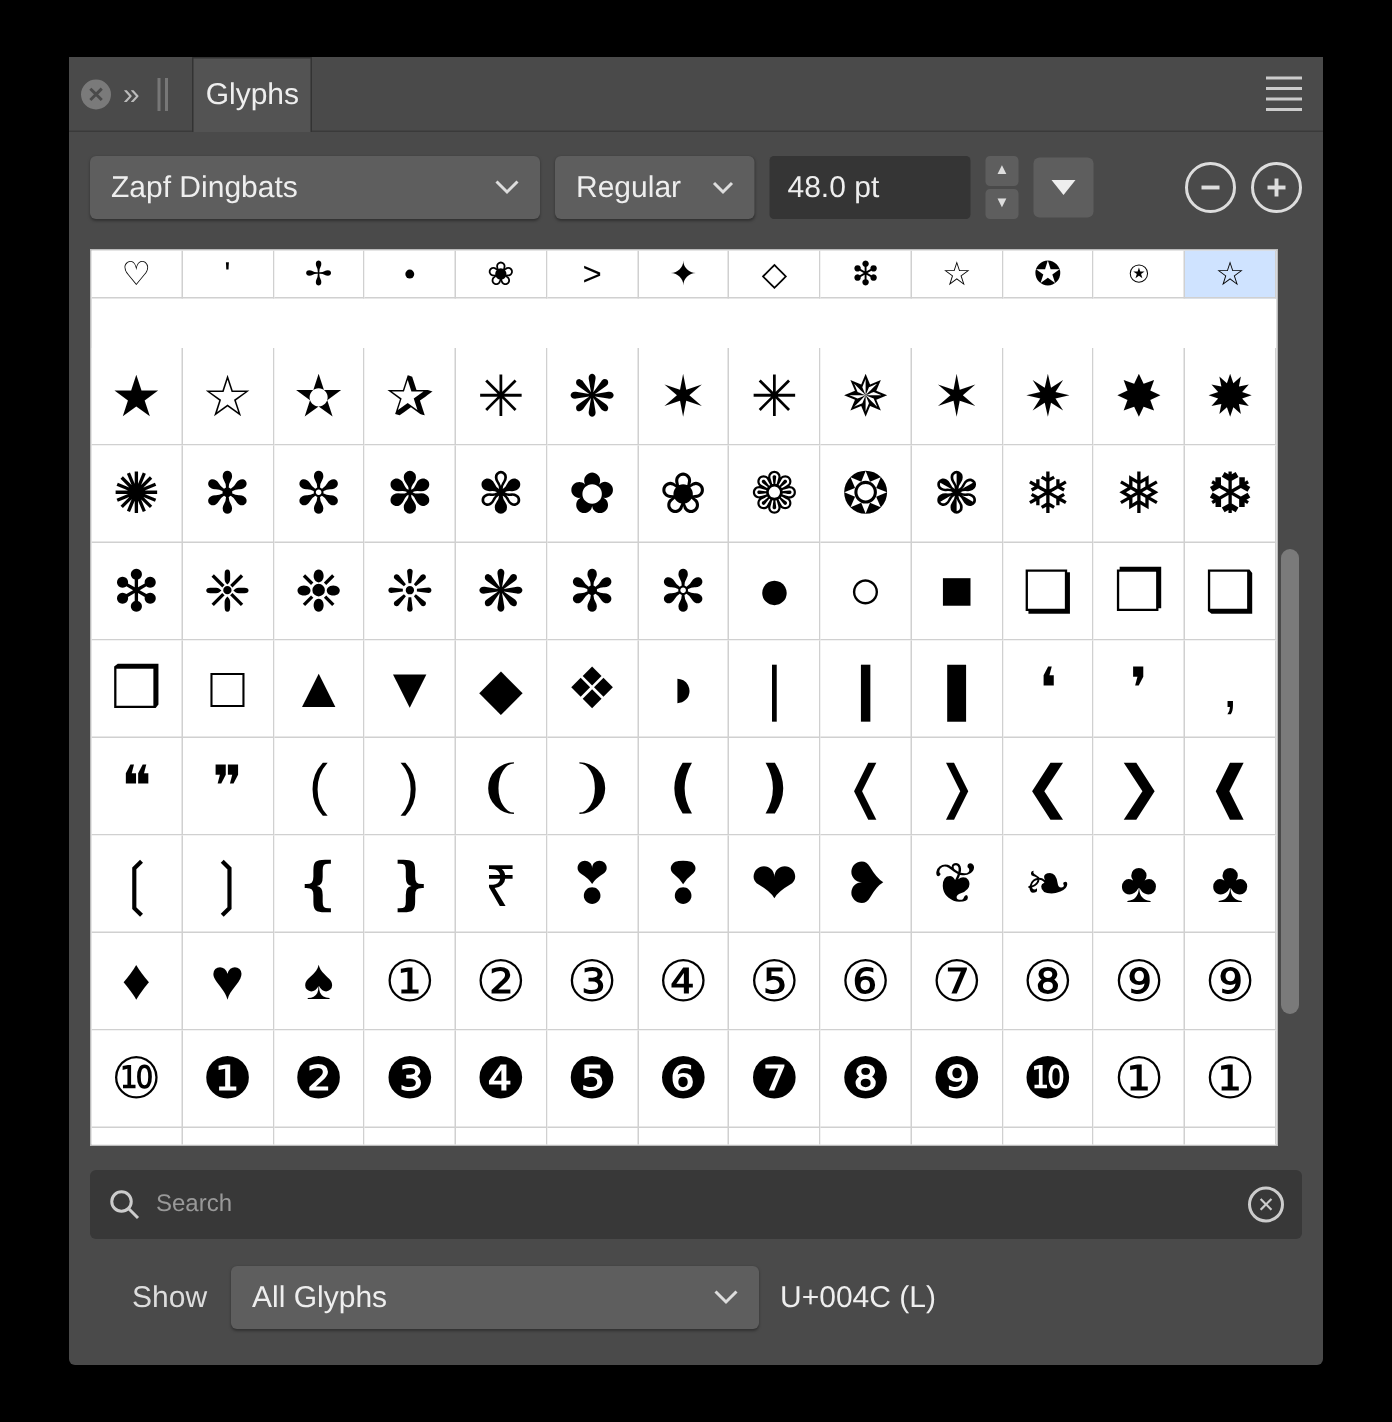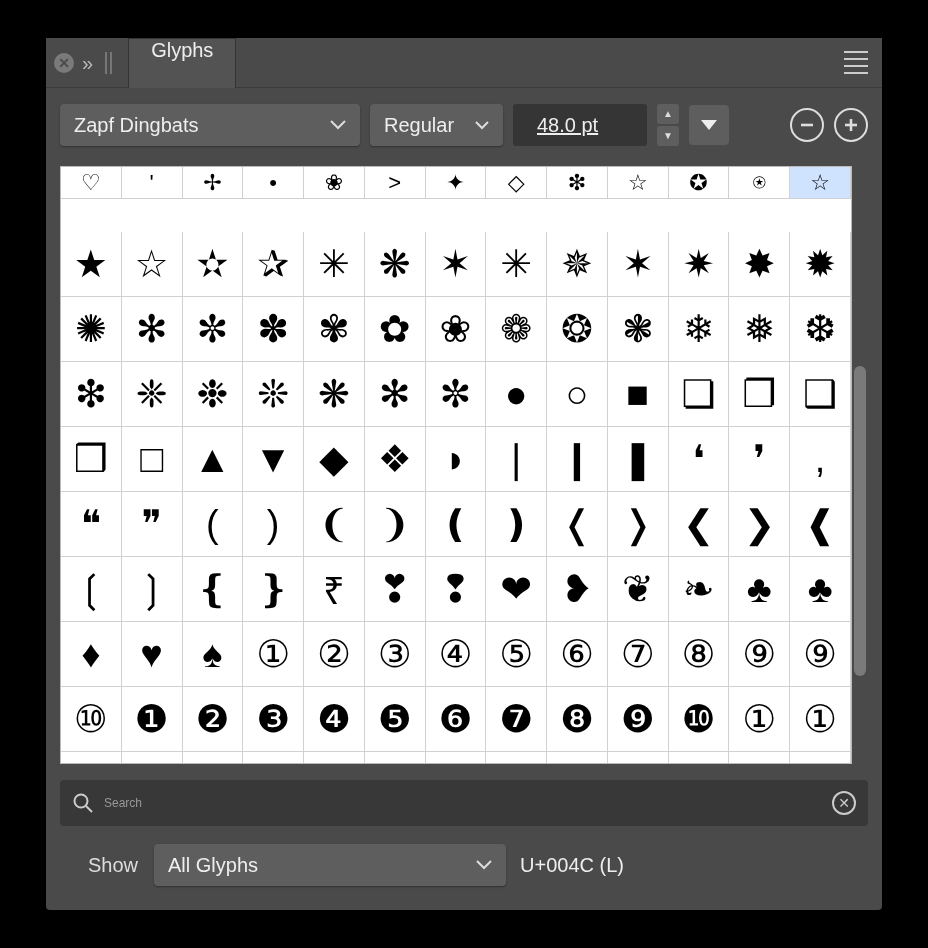--- a/index.html
+++ b/index.html
@@ -20,24 +20,24 @@
     padding: 0 10px 0 8px;
     border-bottom: 1px solid #3a3a3a;
   }
   .tb-left { display: flex; align-items: center; gap: 8px; }
   .close-dot { width:20px; height:20px; border-radius:50%; background:#7a7a7a; display:flex; align-items:center; justify-content:center; color:#4a4a4a; font-size:14px; font-weight:bold;}
   .chev { color:#bbb; font-size:20px; line-height:1;}
   .divider-bars { display:flex; gap:3px; margin-left:4px; margin-right:4px;}
   .divider-bars span{ width:2px; height:22px; background:#777; display:block;}
   .tab {
     height: 50px;
-    padding: 0 22px;
+    padding: 0 8px;
     background:#535353;
     border: 1px solid #333; border-bottom:none;
-    display:flex; 
+    display:flex; align-items:center;
     color:#eee; font-size:20px;
     margin-left:4px;
   }
   .titlebar .spacer{ flex:1;}
   .hamburger { display:flex; flex-direction:column; gap:5px; padding:4px;}
   .hamburger span{ width:24px; height:2px; background:#ccc; display:block;}
   
   .toolbar {
     display:flex; align-items:center;
     gap:10px;
@@ -47,21 +47,21 @@
     height:42px; background:#5e5e5e; border-radius:4px;
     display:flex; align-items:center; justify-content:space-between;
     padding:0 14px; color:#eee; font-size:20px;
     box-shadow: 0 1px 2px rgba(0,0,0,.35);
   }
   .select .caret{ font-size:14px; color:#ddd; margin-left:10px;}
   .sel-font{ width:300px;}
   .sel-style{ width:133px;}
   .size-input{
     height:42px; width:134px; background:#353535; color:#eee;
-    border:none; border-radius:3px; font-size:20px; padding:0 24px;text-decoration:underline;
+    border:none; border-radius:3px; font-size:20px; padding:0 12px;
   }
   .stepper{ display:flex; flex-direction:column; gap:2px;}
   .stepper button{
     width:22px; height:20px; background:#5e5e5e; border:none; border-radius:3px;
     color:#ddd; font-size:10px; line-height:1;
   }
   .tool-drop{
     width:40px; height:40px; background:#5e5e5e; border-radius:4px;
     display:flex; align-items:center; justify-content:center; color:#eee;
   }
@@ -103,21 +103,21 @@
     background:#7a7a7a; border-radius:6px;
   }
   
   .searchbar{
     margin:16px 14px 0 14px;
     height:46px; background:#383838; border-radius:4px;
     display:flex; align-items:center; padding:0 12px;
   }
   .searchbar .icon{ color:#ccc; margin-right:10px;}
   .searchbar input{
-    flex:1; background:transparent; border:none; color:#ccc; font-size:12px;
+    flex:1; background:transparent; border:none; color:#ccc; font-size:16px;
     outline:none;
   }
   .searchbar input::placeholder{ color:#999;}
   .searchbar .clear{
     width:24px;height:24px;border:2px solid #ccc;border-radius:50%;
     display:flex;align-items:center;justify-content:center;color:#ccc;font-size:14px;
   }
   .bottom-row{
     display:flex; align-items:center; gap:14px;
     padding:18px 14px 24px 14px;

